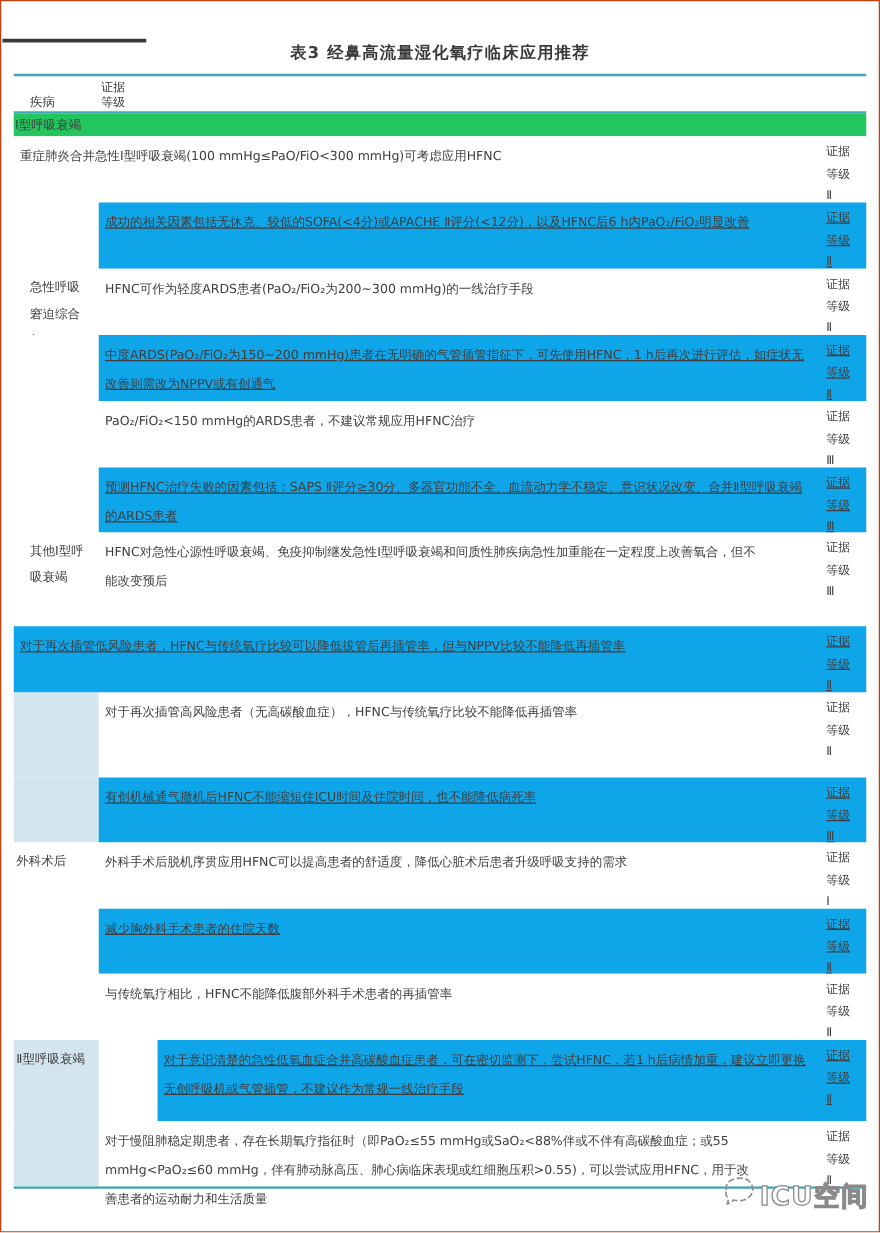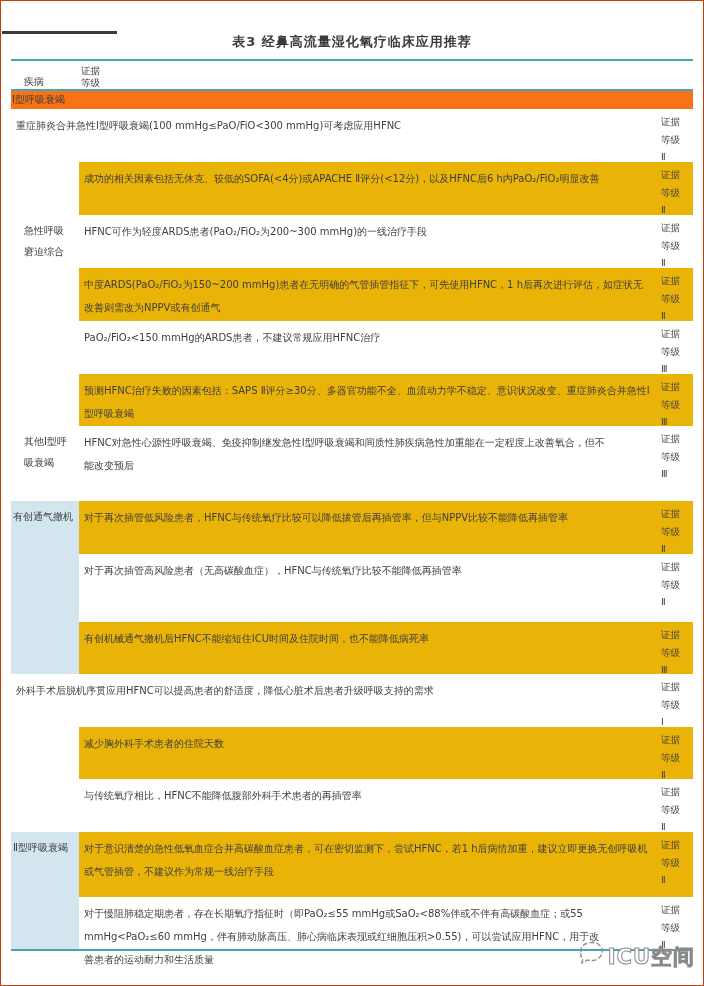--- a/index.html
+++ b/index.html
@@ -16,33 +16,33 @@
   .titlebar{height:58px;display:flex;align-items:flex-end;justify-content:center;padding-bottom:8px;box-sizing:border-box;}
   .title{font-size:13px;font-weight:bold;color:#3a3a3a;letter-spacing:1px;}
   .tablewrap{margin:0 10px;}
   .rule{height:2px;background:#45a5b5;}
   .thead{display:flex;align-items:flex-end;height:28px;font-size:10px;color:#3a3a3a;}
   .th-disease{width:68px;box-sizing:border-box;padding-left:13px;}
   .th-content{flex:1;text-align:center;}
   .th-evidence{width:34px;font-size:9.5px;line-height:12px;box-sizing:border-box;padding-left:2px;}
   .th-evidence span{display:block;}
   .row{display:flex;align-items:stretch;}
-  .section-bar{height:18px;background:#f97316;font-size:10px;display:flex;align-items:center;padding-left:1px;box-sizing:border-box;}
+  .section-bar{height:18px;background:#22c55e;font-size:10px;display:flex;align-items:center;padding-left:1px;box-sizing:border-box;}
   .cell-disease{width:68px;box-sizing:border-box;font-size:10px;line-height:21px;padding-top:5px;}
   .lvl1{padding-left:2px;padding-right:2px;}
   .lvl2{padding-left:13px;padding-right:11px;}
   .row-box{flex:1;display:flex;align-items:stretch;}
   .cell-content{flex:1;box-sizing:border-box;padding:5px 8px 0 5px;font-size:10px;line-height:23px;}
   .cell-evidence{width:34px;box-sizing:border-box;padding-top:4px;padding-left:2px;font-size:9.5px;line-height:17.5px;}
   .cell-evidence span{display:block;}
-  .bg-blue{background:#eab308;}
+  .bg-blue{background:#0ea5e9;text-decoration:underline;}
   .bg-white{background:#ffffff;gap:45px;}
   .strip-blue{background:#d3e5ef;}
   .strip-white{background:#ffffff;}
-  .h52{height:52px;}.h53{height:53px;}.h54{height:68px;}.h61{height:75px;}.h65{height:65px;}
+  .h52{height:52px;}.h53{height:53px;}.h54{height:68px;}.h61{height:75px;}.h65{height:65px;gap:47px;}
   .footnote{margin:6px 10px 0 10px;font-size:9.5px;line-height:16px;color:#4a4a4a;}
   .watermark{
     position:absolute;right:8px;bottom:14px;
     display:flex;align-items:flex-end;
     pointer-events:none;
   }
   .wm-text{
     font-size:21px;font-weight:bold;letter-spacing:1px;
     color:#fdfdfd;
     -webkit-text-stroke:1px #8a8a8a;
@@ -132,21 +132,21 @@
           <span>证据</span>
           <span>等级</span>
           <span>Ⅲ</span>
         </div>
       </div>
     </div>
 
     <div class="row h52">
       <div class="cell-disease lvl2 strip-white"></div>
       <div class="row-box bg-blue">
-        <div class="cell-content">预测HFNC治疗失败的因素包括：SAPS Ⅱ评分≥30分、多器官功能不全、血流动力学不稳定、意识状况改变、重症肺炎合并急性Ⅰ型呼吸衰竭</div>
+        <div class="cell-content">预测HFNC治疗失败的因素包括：SAPS Ⅱ评分≥30分、多器官功能不全、血流动力学不稳定、意识状况改变、合并Ⅱ型呼吸衰竭的ARDS患者</div>
         <div class="cell-evidence">
           <span>证据</span>
           <span>等级</span>
           <span>Ⅲ</span>
         </div>
       </div>
     </div>
 
     <div class="row h61">
       <div class="cell-disease lvl2 strip-white">其他Ⅰ型呼吸衰竭</div>
@@ -154,21 +154,20 @@
         <div class="cell-content">HFNC对急性心源性呼吸衰竭、免疫抑制继发急性Ⅰ型呼吸衰竭和间质性肺疾病急性加重能在一定程度上改善氧合，但不能改变预后</div>
         <div class="cell-evidence">
           <span>证据</span>
           <span>等级</span>
           <span>Ⅲ</span>
         </div>
       </div>
     </div>
 
     <div class="row h53">
-      <div class="cell-disease lvl1 strip-blue">有创通气撤机</div>
       <div class="row-box bg-blue">
         <div class="cell-content">对于再次插管低风险患者，HFNC与传统氧疗比较可以降低拔管后再插管率，但与NPPV比较不能降低再插管率</div>
         <div class="cell-evidence">
           <span>证据</span>
           <span>等级</span>
           <span>Ⅱ</span>
         </div>
       </div>
     </div>
 
@@ -190,20 +189,21 @@
         <div class="cell-content">有创机械通气撤机后HFNC不能缩短住ICU时间及住院时间，也不能降低病死率</div>
         <div class="cell-evidence">
           <span>证据</span>
           <span>等级</span>
           <span>Ⅲ</span>
         </div>
       </div>
     </div>
 
     <div class="row h53">
+      <div class="cell-disease lvl1 strip-white">外科术后</div>
       <div class="row-box bg-white">
         <div class="cell-content">外科手术后脱机序贯应用HFNC可以提高患者的舒适度，降低心脏术后患者升级呼吸支持的需求</div>
         <div class="cell-evidence">
           <span>证据</span>
           <span>等级</span>
           <span>Ⅰ</span>
         </div>
       </div>
     </div>
 

